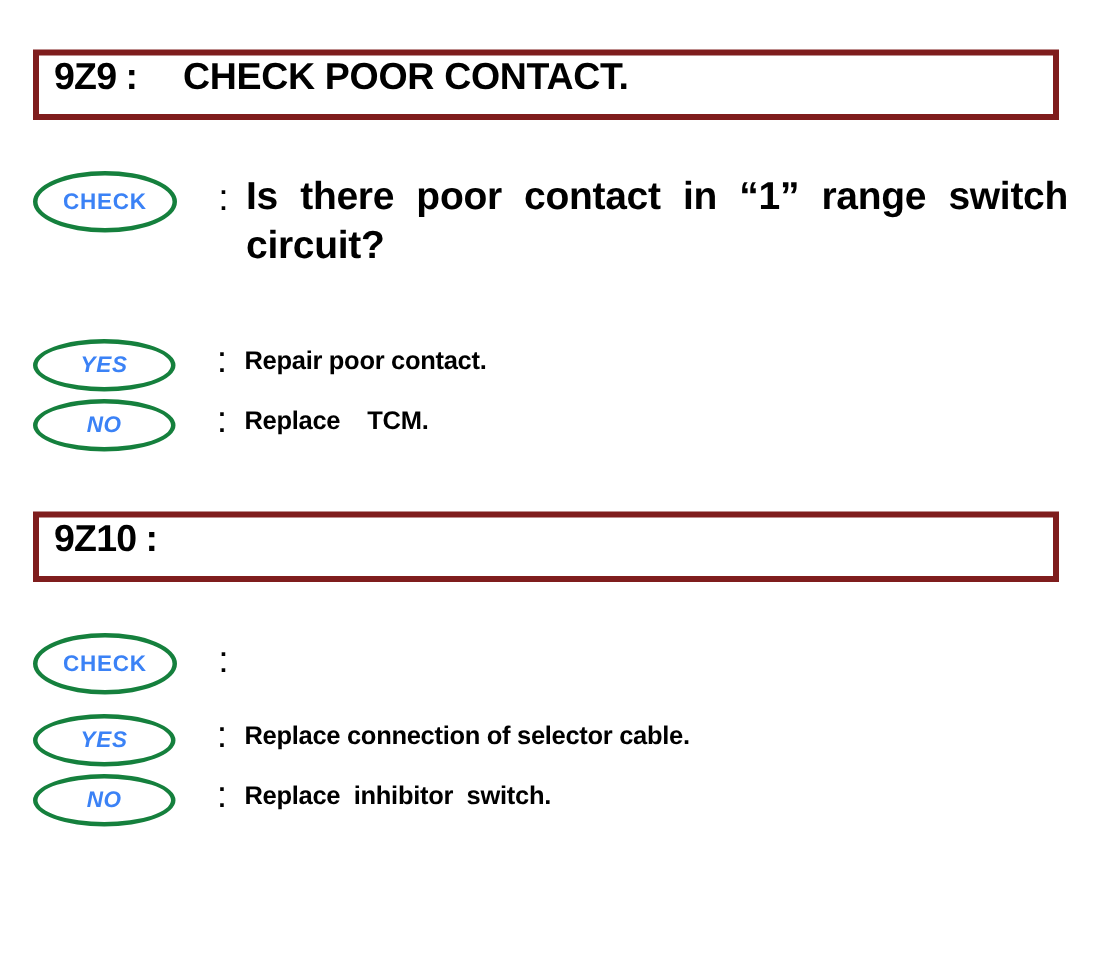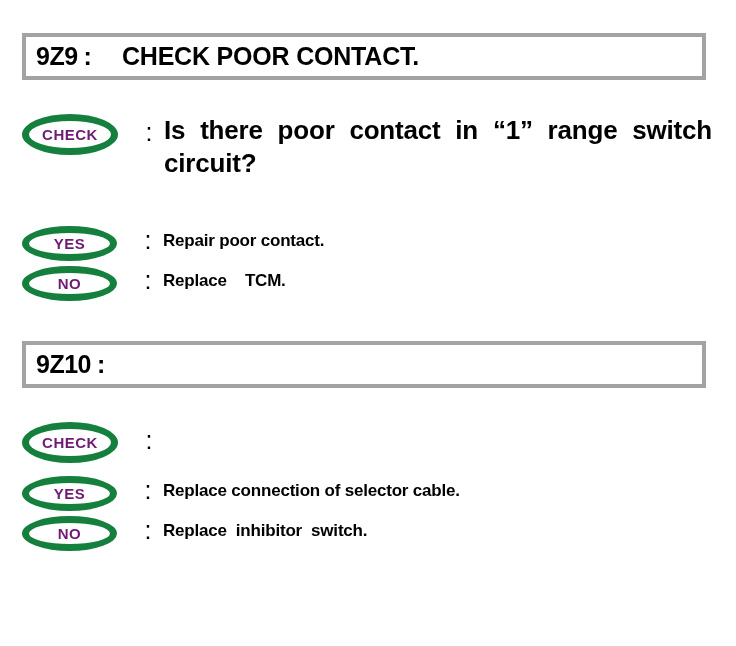--- a/index.html
+++ b/index.html
@@ -30,24 +30,23 @@
     width: 690px;
   }
   .step-block.block-1 { top: 33px; }
   .step-block.block-2 { top: 341px; }
 
   
   .step-header {
     box-sizing: border-box;
     width: 684px;
     height: 47px;
-    border: 4px solid #a3a3a3;
+    border: 4px solid #7f1d1d;
     background: #ffffff;
     display: flex;
-    align-items: center;
     padding-left: 10px;
     white-space: pre;
   }
   .step-code {
     font-size: 25px;
     font-weight: bold;
     letter-spacing: -0.5px;
   }
   .step-colon {
     font-size: 25px;
@@ -72,42 +71,43 @@
     align-items: flex-start;
   }
   .qa-row.row-check { margin-top: 33px; }
   .qa-row.row-yes   { margin-top: 11px; }
   .qa-row.row-no    { margin-top: 3px; }
 
   
   .tag-oval {
     box-sizing: border-box;
     flex: 0 0 auto;
-    border: 7px solid #15803d;
+    border: 3px solid #15803d;
     border-radius: 50%;
     background: #ffffff;
     display: flex;
     align-items: center;
     justify-content: center;
     font-weight: bold;
     letter-spacing: 0.5px;
-    color: #701a75;
+    color: #3b82f6;
   }
   .tag-oval.tag-check {
     width: 96px;
     height: 41px;
     font-size: 15px;
     margin-top: 1px;
   }
   .tag-oval.tag-yes,
   .tag-oval.tag-no {
     width: 95px;
     height: 35px;
     font-size: 15px;
     margin-top: 2px;
+    font-style: italic;
   }
 
   
   .qa-colon {
     flex: 0 0 auto;
     width: 30px;
     text-align: center;
     font-size: 25px;
     font-weight: normal;
     line-height: 1;

